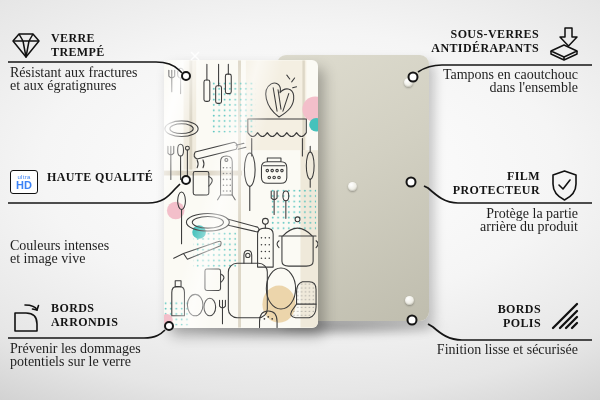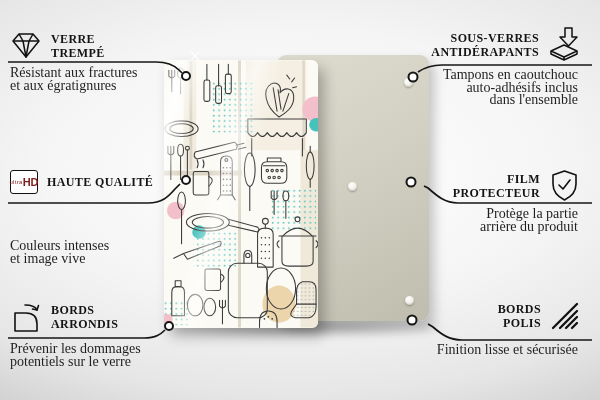--- a/index.html
+++ b/index.html
@@ -23,30 +23,30 @@
       box-shadow:6px 8px 14px rgba(0,0,0,.28);}
   #front-board .glare{position:absolute;inset:0;pointer-events:none;
       background-image:
         linear-gradient(105deg, rgba(255,255,255,0) 1%, rgba(255,255,255,.85) 9%, rgba(255,255,255,0) 20%),
         linear-gradient(105deg, rgba(255,255,255,0) 33%, rgba(255,255,255,.55) 42%, rgba(255,255,255,0) 53%);}
 
   
   #callouts{position:absolute;left:0;top:0;width:600px;height:400px;pointer-events:none;}
 
   
-  .head{position:absolute;display:flex;align-items:center;gap:9px;}
+  .head{position:absolute;display:flex;gap:9px;}
   .title{font-weight:700;font-size:12px;line-height:14px;letter-spacing:.4px;color:#141414;}
   .title span{display:block;}
   .head.right .title{text-align:right;}
   .desc{position:absolute;font-size:14px;line-height:12.5px;color:#1f1f1f;}
   .desc span{display:block;}
   .desc.right{text-align:right;}
   .uhd{width:26px;height:22px;border:1.6px solid #111;border-radius:3px;
-       display:flex;align-items:center;justify-content:center;
-       font-family:"Liberation Sans",sans-serif;color:#7f1d1d;background:#fff;}
+       display:flex;flex-direction:column;align-items:center;justify-content:center;
+       font-family:"Liberation Sans",sans-serif;color:#3b82f6;background:#fff;}
   .uhd .sm{font-size:6px;line-height:6px;letter-spacing:.3px;}
   .uhd .bg{font-size:11px;line-height:11px;font-weight:700;}
   .icon-svg{display:block;}
 </style>
 </head>
 <body>
 
 <div id="stage">
 
   <div class="board-shadow"></div>
@@ -278,21 +278,20 @@
       <svg class="icon-svg" width="32" height="35" viewBox="0 0 32 35">
         <g stroke="#111" stroke-width="1.5" fill="none" stroke-linejoin="round">
           <path d="M17,1 h7 v9 h5 l-8.5,9 -8.5,-9 h5 z"></path>
           <path d="M3,24 L16,18 L29,24 L16,30 Z"></path>
           <path d="M3,24 V27 L16,33 L29,27 V24 M16,30 V33"></path>
         </g>
       </svg>
     </div>
     <div class="desc right" style="right:22px;top:69px;">
       <span>Tampons en caoutchouc</span>
-      <span>auto-adhésifs inclus</span>
       <span>dans l'ensemble</span>
     </div>
   </div>
 
   <div>
     <div class="head" style="left:10px;top:170px;">
       <div class="uhd">
         <span class="sm">ultra</span>
         <span class="bg">HD</span>
       </div>

